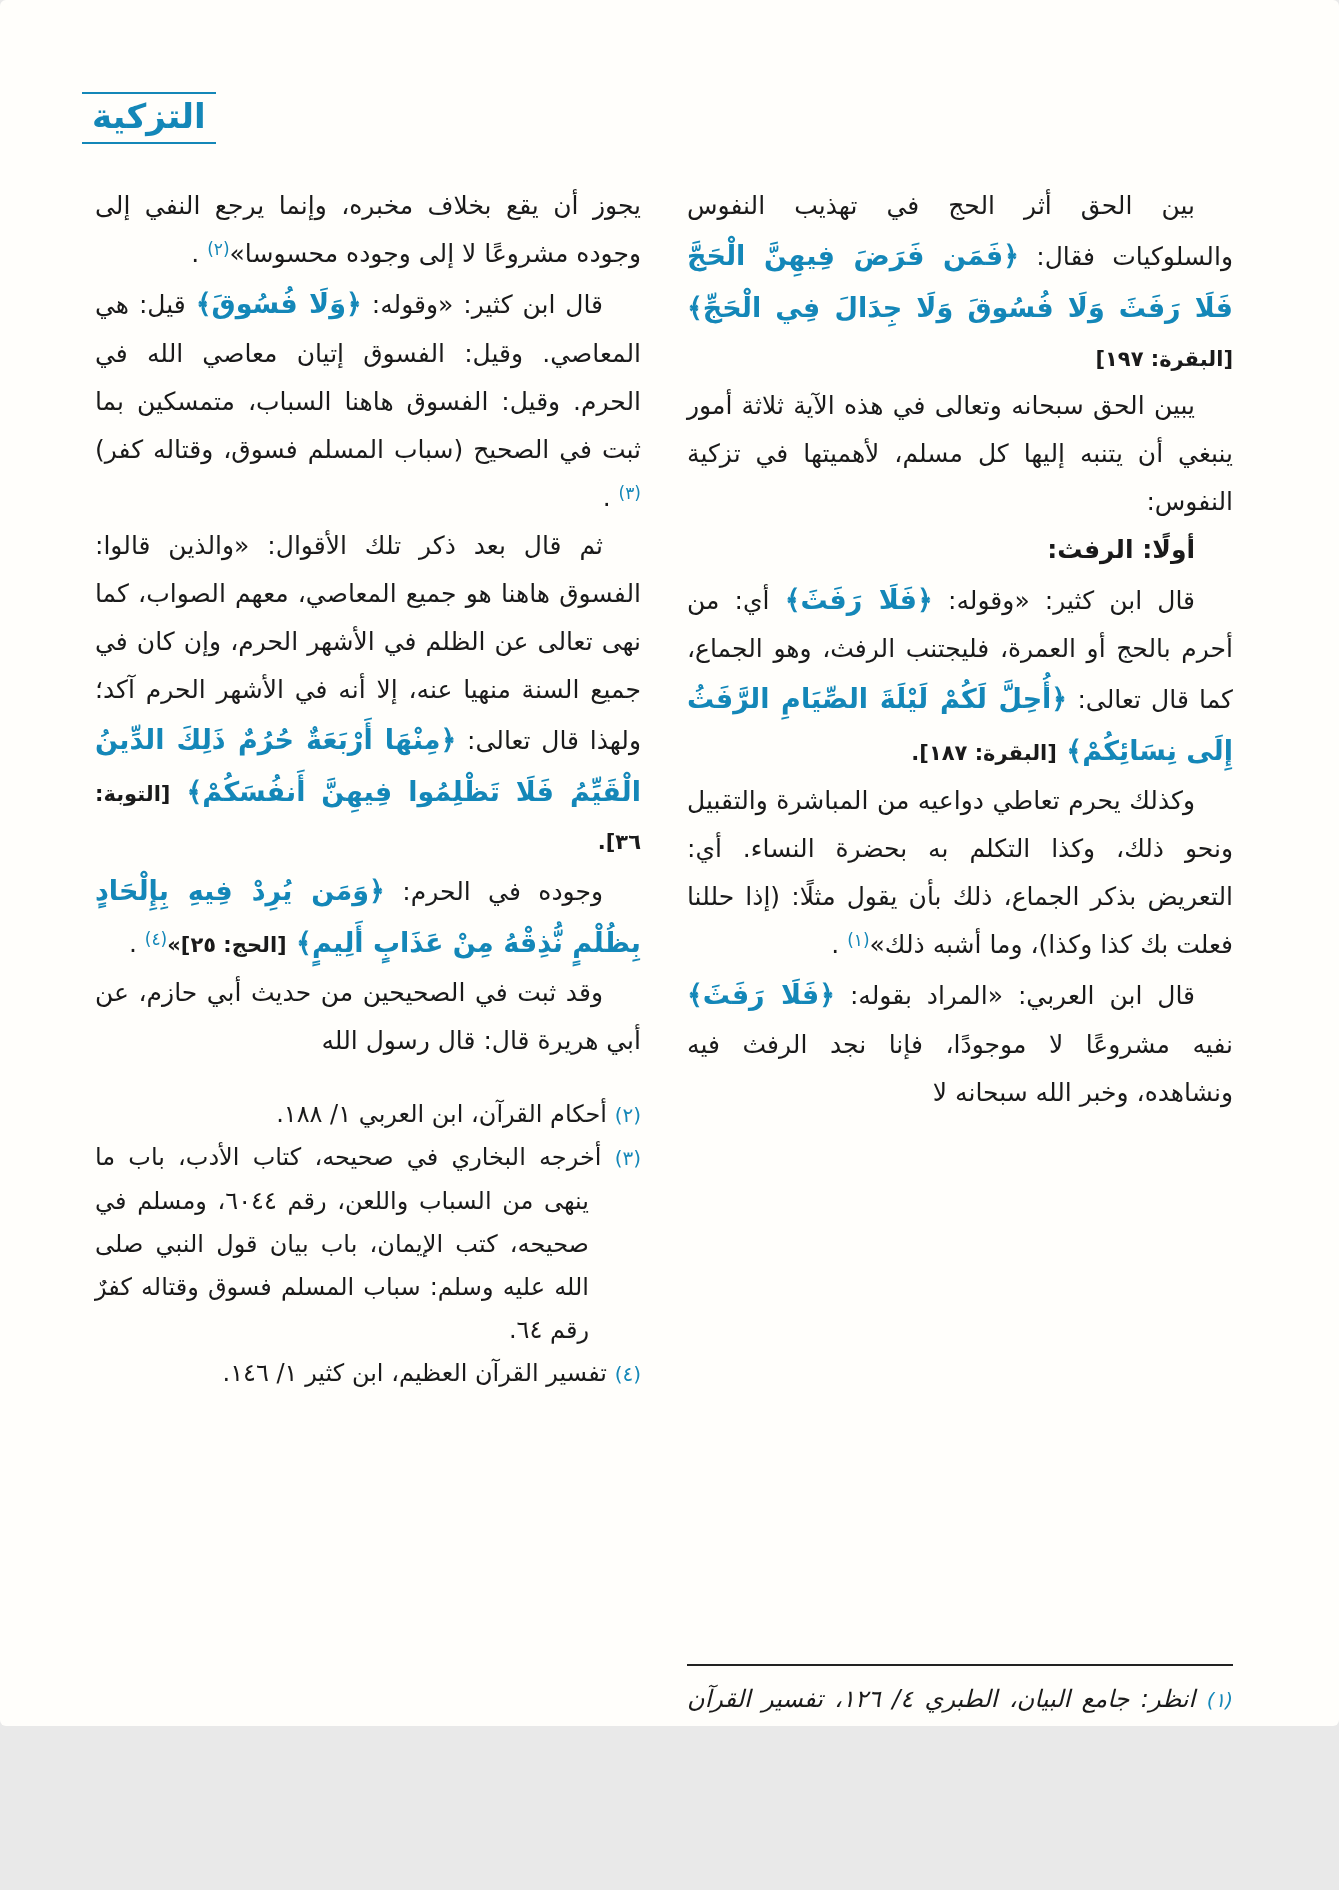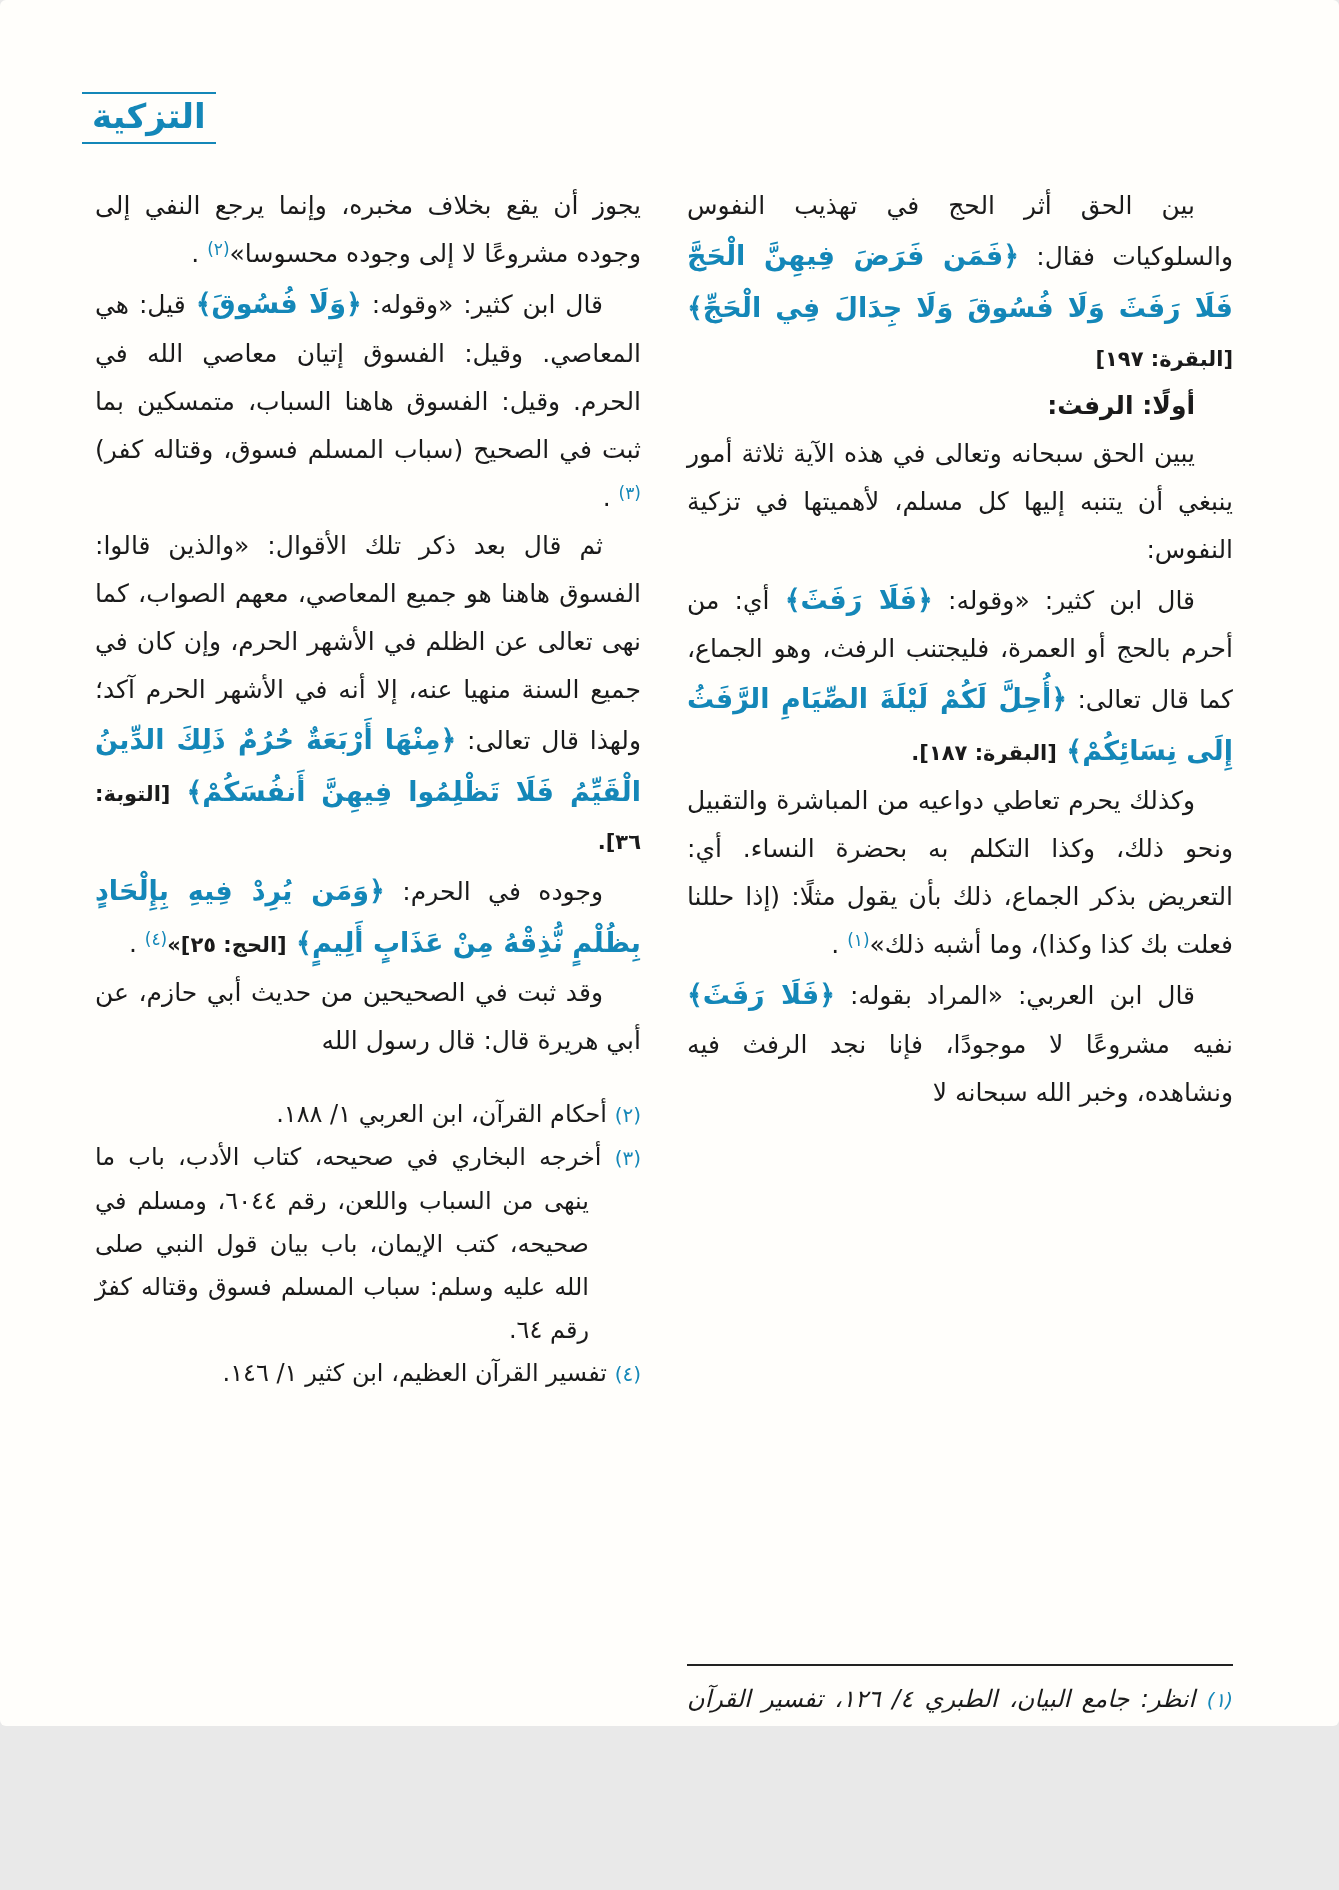--- a/index.html
+++ b/index.html
@@ -104,22 +104,22 @@
 
 <div class="page">
 
   <div class="logo">التزكية</div>
 
   <div class="columns">
 
     <div class="col">
       <div class="col-body">
           <div class="para indent"><span class="run-n">بين الحق أثر الحج في تهذيب النفوس والسلوكيات فقال: </span><span class="run-q">﴿فَمَن فَرَضَ فِيهِنَّ الْحَجَّ فَلَا رَفَثَ وَلَا فُسُوقَ وَلَا جِدَالَ فِي الْحَجِّ﴾ </span><span class="run-r">[البقرة: ١٩٧]</span></div>
+          <div class="para indent"><span class="run-n">يبين الحق سبحانه وتعالى في هذه الآية ثلاثة أمور ينبغي أن يتنبه إليها كل مسلم، لأهميتها في تزكية النفوس:</span></div>
           <div class="para indent"><span class="run-b">أولًا: الرفث:</span></div>
-          <div class="para indent"><span class="run-n">يبين الحق سبحانه وتعالى في هذه الآية ثلاثة أمور ينبغي أن يتنبه إليها كل مسلم، لأهميتها في تزكية النفوس:</span></div>
           <div class="para indent"><span class="run-n">قال ابن كثير: «وقوله: </span><span class="run-q">﴿فَلَا رَفَثَ﴾</span><span class="run-n"> أي: من أحرم بالحج أو العمرة، فليجتنب الرفث، وهو الجماع، كما قال تعالى: </span><span class="run-q">﴿أُحِلَّ لَكُمْ لَيْلَةَ الصِّيَامِ الرَّفَثُ إِلَى نِسَائِكُمْ﴾ </span><span class="run-r">[البقرة: ١٨٧].</span></div>
           <div class="para indent"><span class="run-n">وكذلك يحرم تعاطي دواعيه من المباشرة والتقبيل ونحو ذلك، وكذا التكلم به بحضرة النساء. أي: التعريض بذكر الجماع، ذلك بأن يقول مثلًا: (إذا حللنا فعلت بك كذا وكذا)، وما أشبه ذلك»</span><span class="run-m">(١)</span><span class="run-n"> .</span></div>
           <div class="para indent"><span class="run-n">قال ابن العربي: «المراد بقوله: </span><span class="run-q">﴿فَلَا رَفَثَ﴾</span><span class="run-n"> نفيه مشروعًا لا موجودًا، فإنا نجد الرفث فيه ونشاهده، وخبر الله سبحانه لا</span></div>
         </div>
       <div class="footnotes footnotes-right">
           <div class="footnote"><span class="run-m">(١)</span><span class="run-n"> انظر: جامع البيان، الطبري ٤/ ١٢٦، تفسير القرآن العظيم، ابن كثير ١/ ٥٤٣.</span></div>
         </div>
     </div>
 
     <div class="col">

